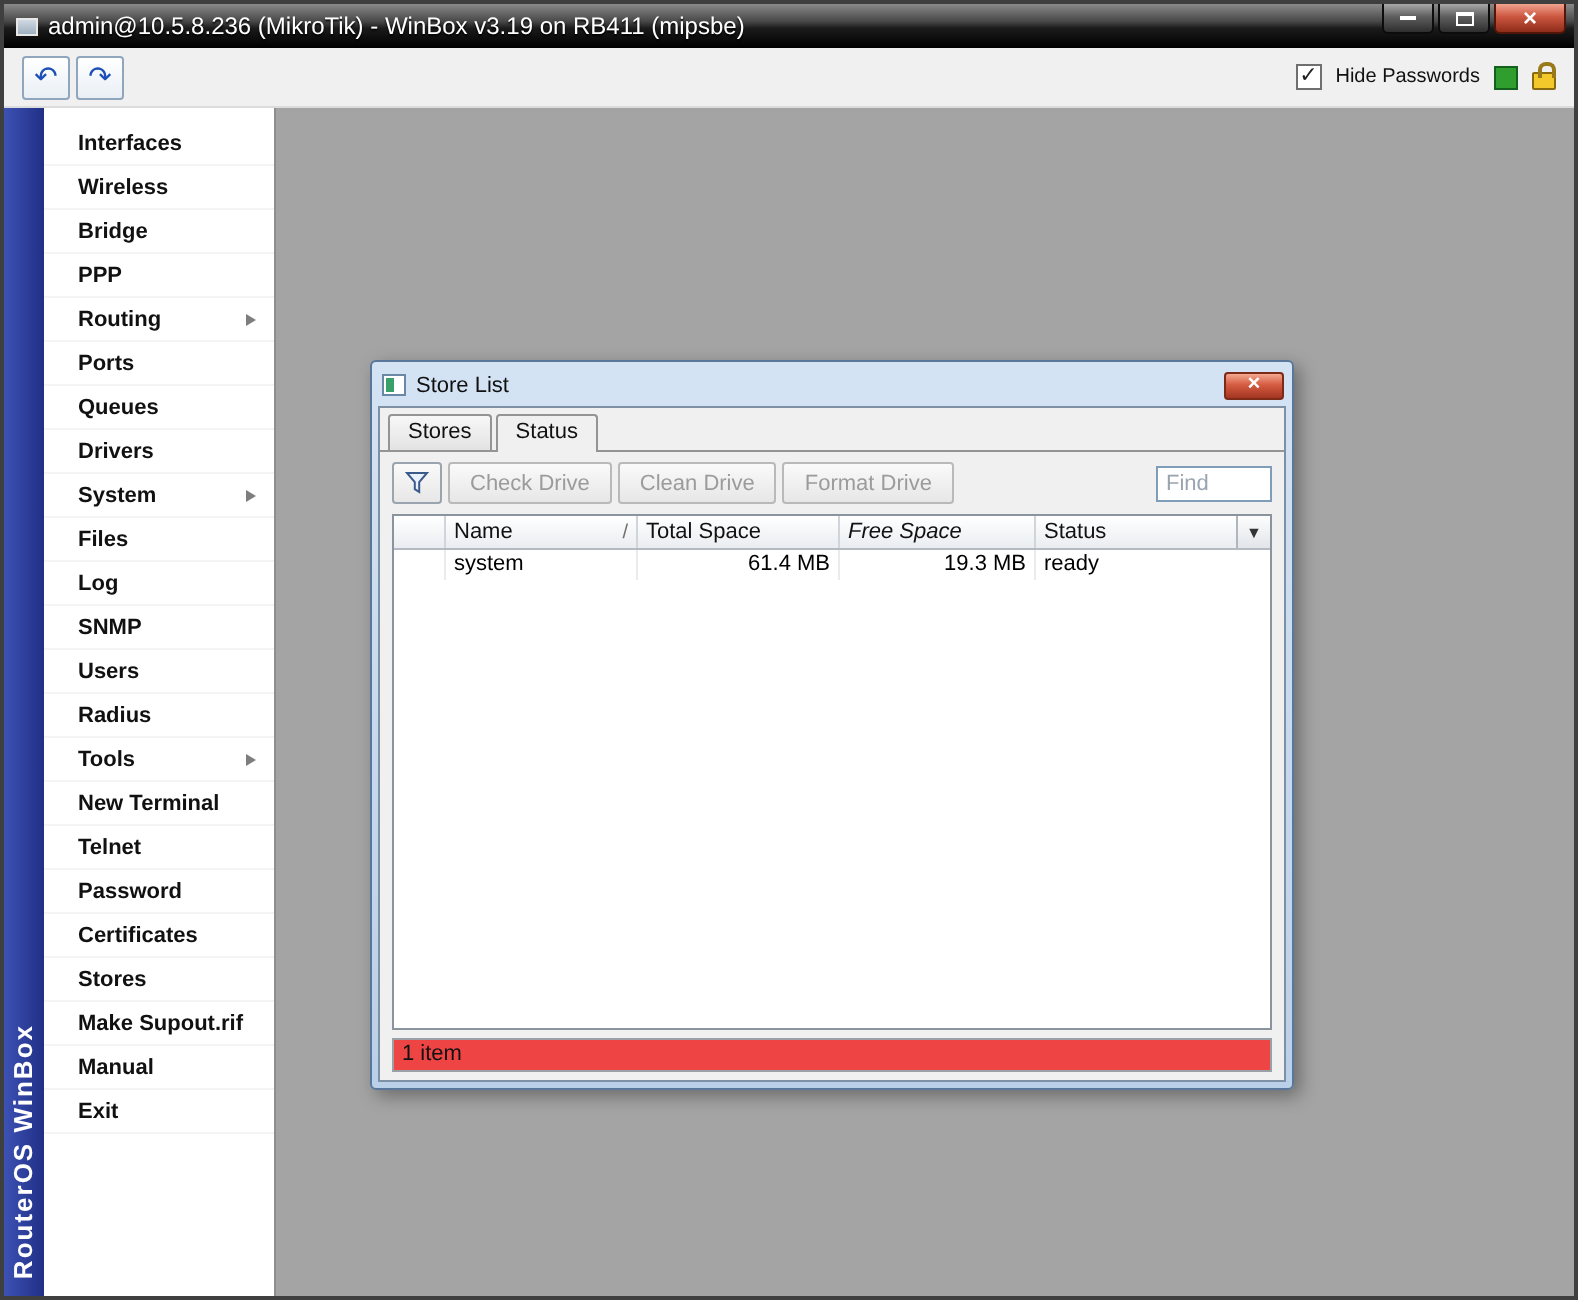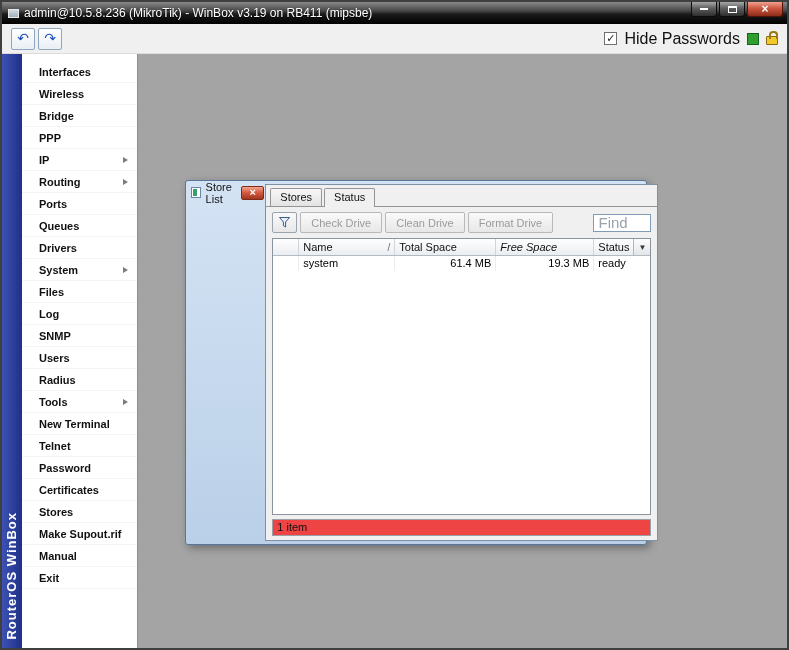--- a/index.html
+++ b/index.html
@@ -17,54 +17,54 @@
   .wc.close { width:36px; background:linear-gradient(#f0a290,#cc5740 45%,#8e2c1a); border-color:#52150a; }
   .glyph-min { width:8px; height:2px; background:#fff; display:block; }
   .glyph-max { width:9px; height:7px; border:1px solid #fff; border-top-width:2px; display:block; }
   .glyph-x { font-size:12px; font-weight:bold; line-height:12px; }
 
   
   .toolbar { height:30px; flex:0 0 30px; background:#f0f0f0; display:flex; align-items:center; padding:0 9px; border-bottom:1px solid #dcdcdc; }
   .tbtn { width:24px; height:22px; border:1px solid #8fa6bd; background:linear-gradient(#ffffff,#e9eff5); border-radius:2px; color:#1d4fb8; font-size:14px; line-height:19px; text-align:center; margin-right:3px; cursor:default; }
   .tright { margin-left:auto; display:flex; align-items:center; gap:7px; }
   .cb { width:13px; height:13px; border:1px solid #6f6f6f; background:#fff; font-size:11px; line-height:11px; text-align:center; color:#222; }
-  .cblabel { font-size:16px; color:#111;text-align:right; }
+  .cblabel { font-size:10px; color:#111;text-align:right; }
   .ind { width:12px; height:12px; background:#2f9e2f; border:1px solid #14601d; }
   .lock { width:12px; height:9px; background:#f3c82a; border:1px solid #8a6a10; border-radius:1px; position:relative; margin-top:4px; }
   .lock::before { content:""; position:absolute; top:-6px; left:2px; width:5px; height:6px; border:2px solid #9a7a18; border-bottom:none; border-radius:4px 4px 0 0; }
 
   
   .main { flex:1; display:flex; min-height:0; }
   .sidebar { width:136px; flex:0 0 136px; background:#fff; border-right:1px solid #8e8e8e; display:flex; min-height:0; }
   .brand { width:20px; flex:0 0 20px; background:linear-gradient(90deg,#3c52b4,#212f86); position:relative; }
   .brand-text { position:absolute; bottom:8px; left:2px; writing-mode:vertical-rl; transform:rotate(180deg); color:#fff; font-weight:bold; font-size:13px; letter-spacing:1px; white-space:nowrap; }
   .menu { flex:1; padding-top:7px; overflow:hidden;font-weight:bold; }
   .mitem { display:flex; align-items:center; height:22px; padding-left:17px; font-size:11px; color:#111; border-bottom:1px solid #f4f4f4; cursor:default; }
   .arrow { width:0; height:0; border-left:5px solid #7d7d7d; border-top:3px solid transparent; border-bottom:3px solid transparent; margin-left:auto; margin-right:9px; }
 
   .workspace { flex:1; background:#a4a4a4; position:relative; min-width:0; }
 
   
-  .swin { position:absolute; left:47px; top:126px; width:462px; height:365px; background:linear-gradient(#d4e3f4,#bad0e8); border:1px solid #59779a; border-radius:3px; box-shadow:3px 3px 9px rgba(0,0,0,0.35); padding:3px; display:flex; flex-direction:row; }
+  .swin { position:absolute; left:47px; top:126px; width:462px; height:365px; background:linear-gradient(#d4e3f4,#bad0e8); border:1px solid #59779a; border-radius:3px; box-shadow:3px 3px 9px rgba(0,0,0,0.35); padding:3px; display:flex; flex-direction:column; }
   .swin-tb { height:19px; flex:0 0 19px; display:flex; align-items:center; padding:0 1px 2px 2px; }
   .swin-icon { width:12px; height:11px; background:#fff; border:1px solid #6a87a5; position:relative; }
   .swin-icon::before { content:""; position:absolute; left:1px; top:1px; width:4px; height:7px; background:#3aa06a; }
   .swin-title { font-size:11px; color:#101010; margin-left:5px; }
   .swin-close { margin-left:auto; width:30px; height:14px; border:1px solid #7e2a18; border-radius:2px; background:linear-gradient(#f4a890,#d55c42 45%,#a33520); color:#fff; font-size:11px; line-height:11px; text-align:center; font-weight:bold; cursor:default; }
   .swin-body { flex:1; background:#f0f0f0; border:1px solid #7d90a4; display:flex; flex-direction:column; min-height:0; }
 
   .tabs { display:flex; align-items:flex-end; padding:3px 0 0 4px; border-bottom:1px solid #949494; background:#f0f0f0; }
   .tab { font-size:11px; color:#111; padding:2px 9px 3px; border:1px solid #949494; border-bottom:none; background:linear-gradient(#f7f7f7,#e3e3e3); margin-right:2px; border-radius:2px 2px 0 0; cursor:default; }
   .tab.active { background:#f0f0f0; padding-bottom:4px; margin-bottom:-1px; position:relative; z-index:2; }
 
   .btnrow { display:flex; align-items:center; gap:3px; padding:5px 6px; }
   .wbtn { font-size:11px; height:21px; padding:0 10px; background:linear-gradient(#fafafa,#e7e7e7); border:1px solid #9aa4ae; border-radius:2px; color:#000; display:flex; align-items:center; font-family:inherit; cursor:default; }
   .wbtn[disabled] { color:#9b9b9b; border-color:#b9b9b9; }
   .filter-btn { width:25px; justify-content:center; padding:0; }
-  .find { margin-left:auto; width:58px; height:18px; border:1px solid #7f9db9; font-size:15px; padding:1px 4px; font-family:inherit; color:#222; }
+  .find { margin-left:auto; width:58px; height:18px; border:1px solid #7f9db9; font-size:11px; padding:1px 4px; font-family:inherit; color:#222; }
   .find::placeholder { color:#9aa4ae; }
 
   .tablewrap { flex:1; margin:0 6px; border:1px solid #8a949e; background:#fff; display:flex; flex-direction:column; min-height:0; overflow:hidden; }
   .thead { display:flex; height:17px; flex:0 0 17px; background:linear-gradient(#ffffff,#eaedf1); border-bottom:1px solid #b4bac1; font-size:11px; color:#111; }
   .th { display:flex; align-items:center; padding:0 4px; border-right:1px solid #cfd5db; cursor:default; }
   .th.c0 { width:26px; } .th.c1 { width:96px; justify-content:space-between; } .th.c2 { width:101px; } .th.c3 { width:98px;font-style:italic; } .th.c4 { flex:1; border-right:none; }
   .sortmark { color:#707070; font-size:10px; }
   .thbtn { width:17px; flex:0 0 17px; border-left:1px solid #b0b6bd; background:linear-gradient(#fdfdfd,#e2e5e9); display:flex; align-items:center; justify-content:center; font-size:8px; color:#333; cursor:default; }
   .trow { display:flex; height:15px; flex:0 0 15px; font-size:11px; color:#000; }
   .td { padding:0 4px; border-right:1px solid #e9ebee; line-height:15px; white-space:nowrap; overflow:hidden; }
@@ -116,24 +116,20 @@
             <span>Interfaces</span>
           </div>
         <div class="mitem">
             <span>Wireless</span>
           </div>
         <div class="mitem">
             <span>Bridge</span>
           </div>
         <div class="mitem">
             <span>PPP</span>
-          </div>
-        <div class="mitem">
-            <span>IP</span>
-            <span class="arrow"></span>
           </div>
         <div class="mitem">
             <span>Routing</span>
             <span class="arrow"></span>
           </div>
         <div class="mitem">
             <span>Ports</span>
           </div>
         <div class="mitem">
             <span>Queues</span>

